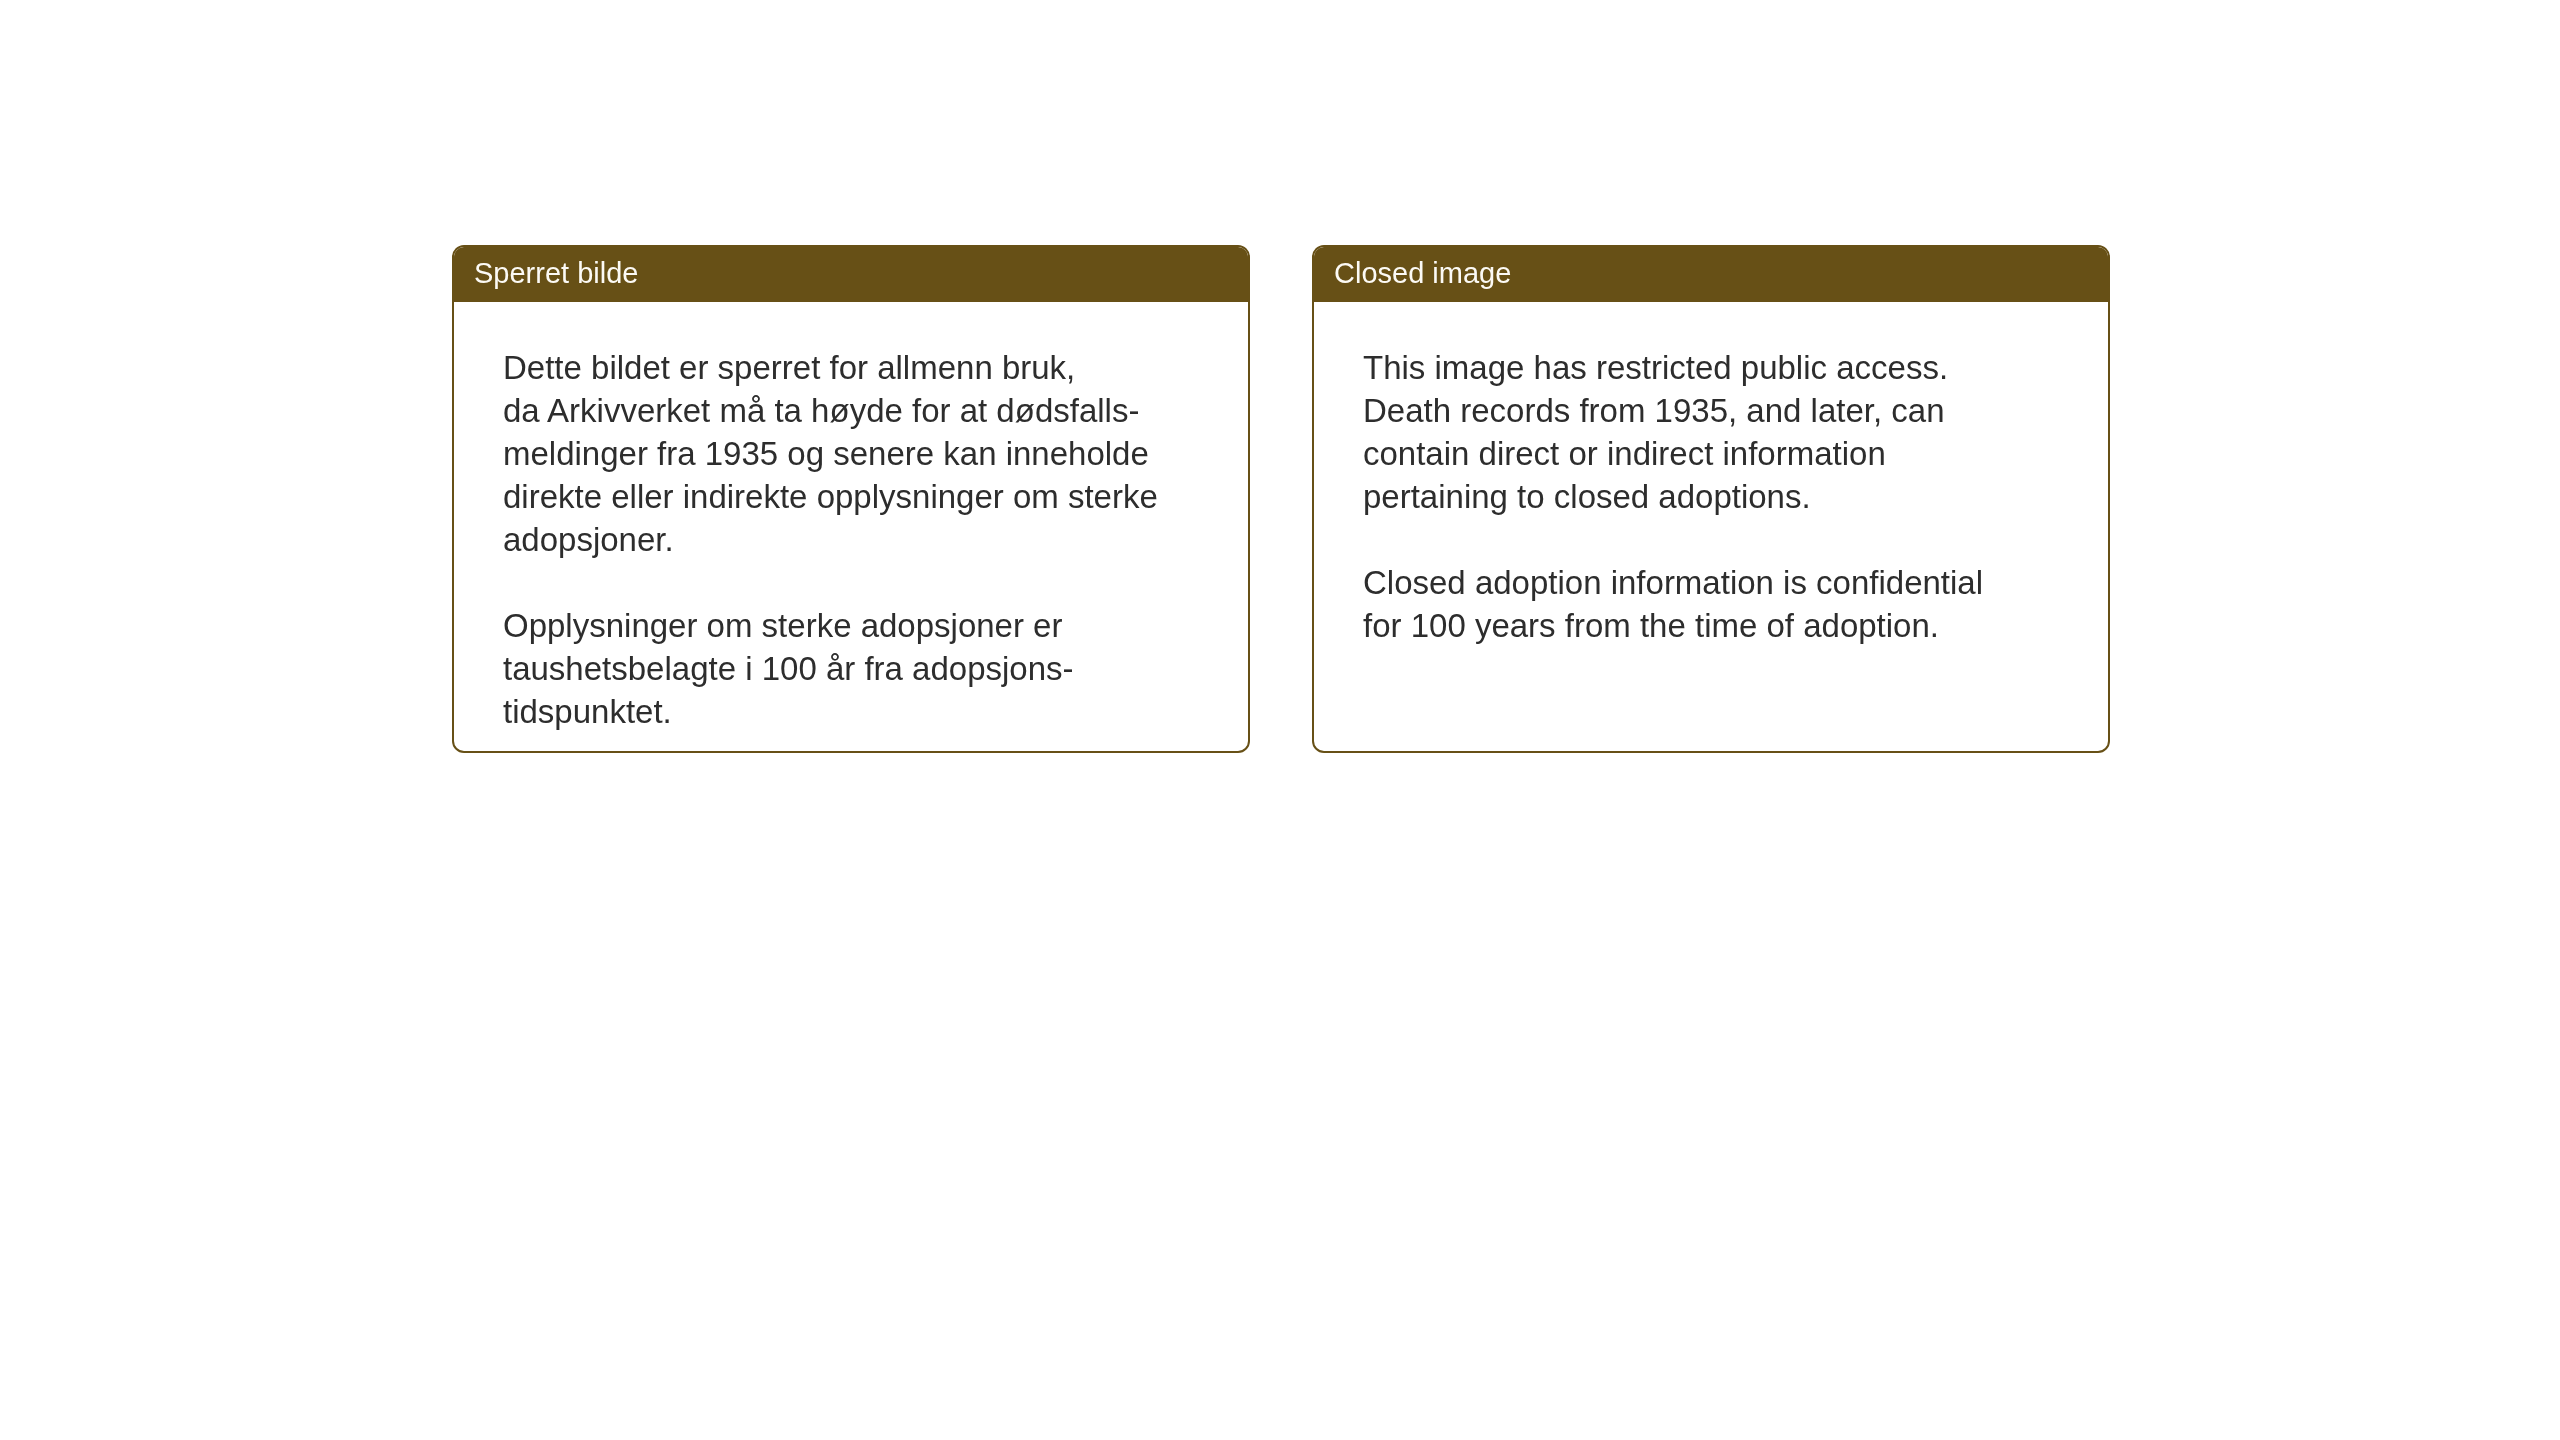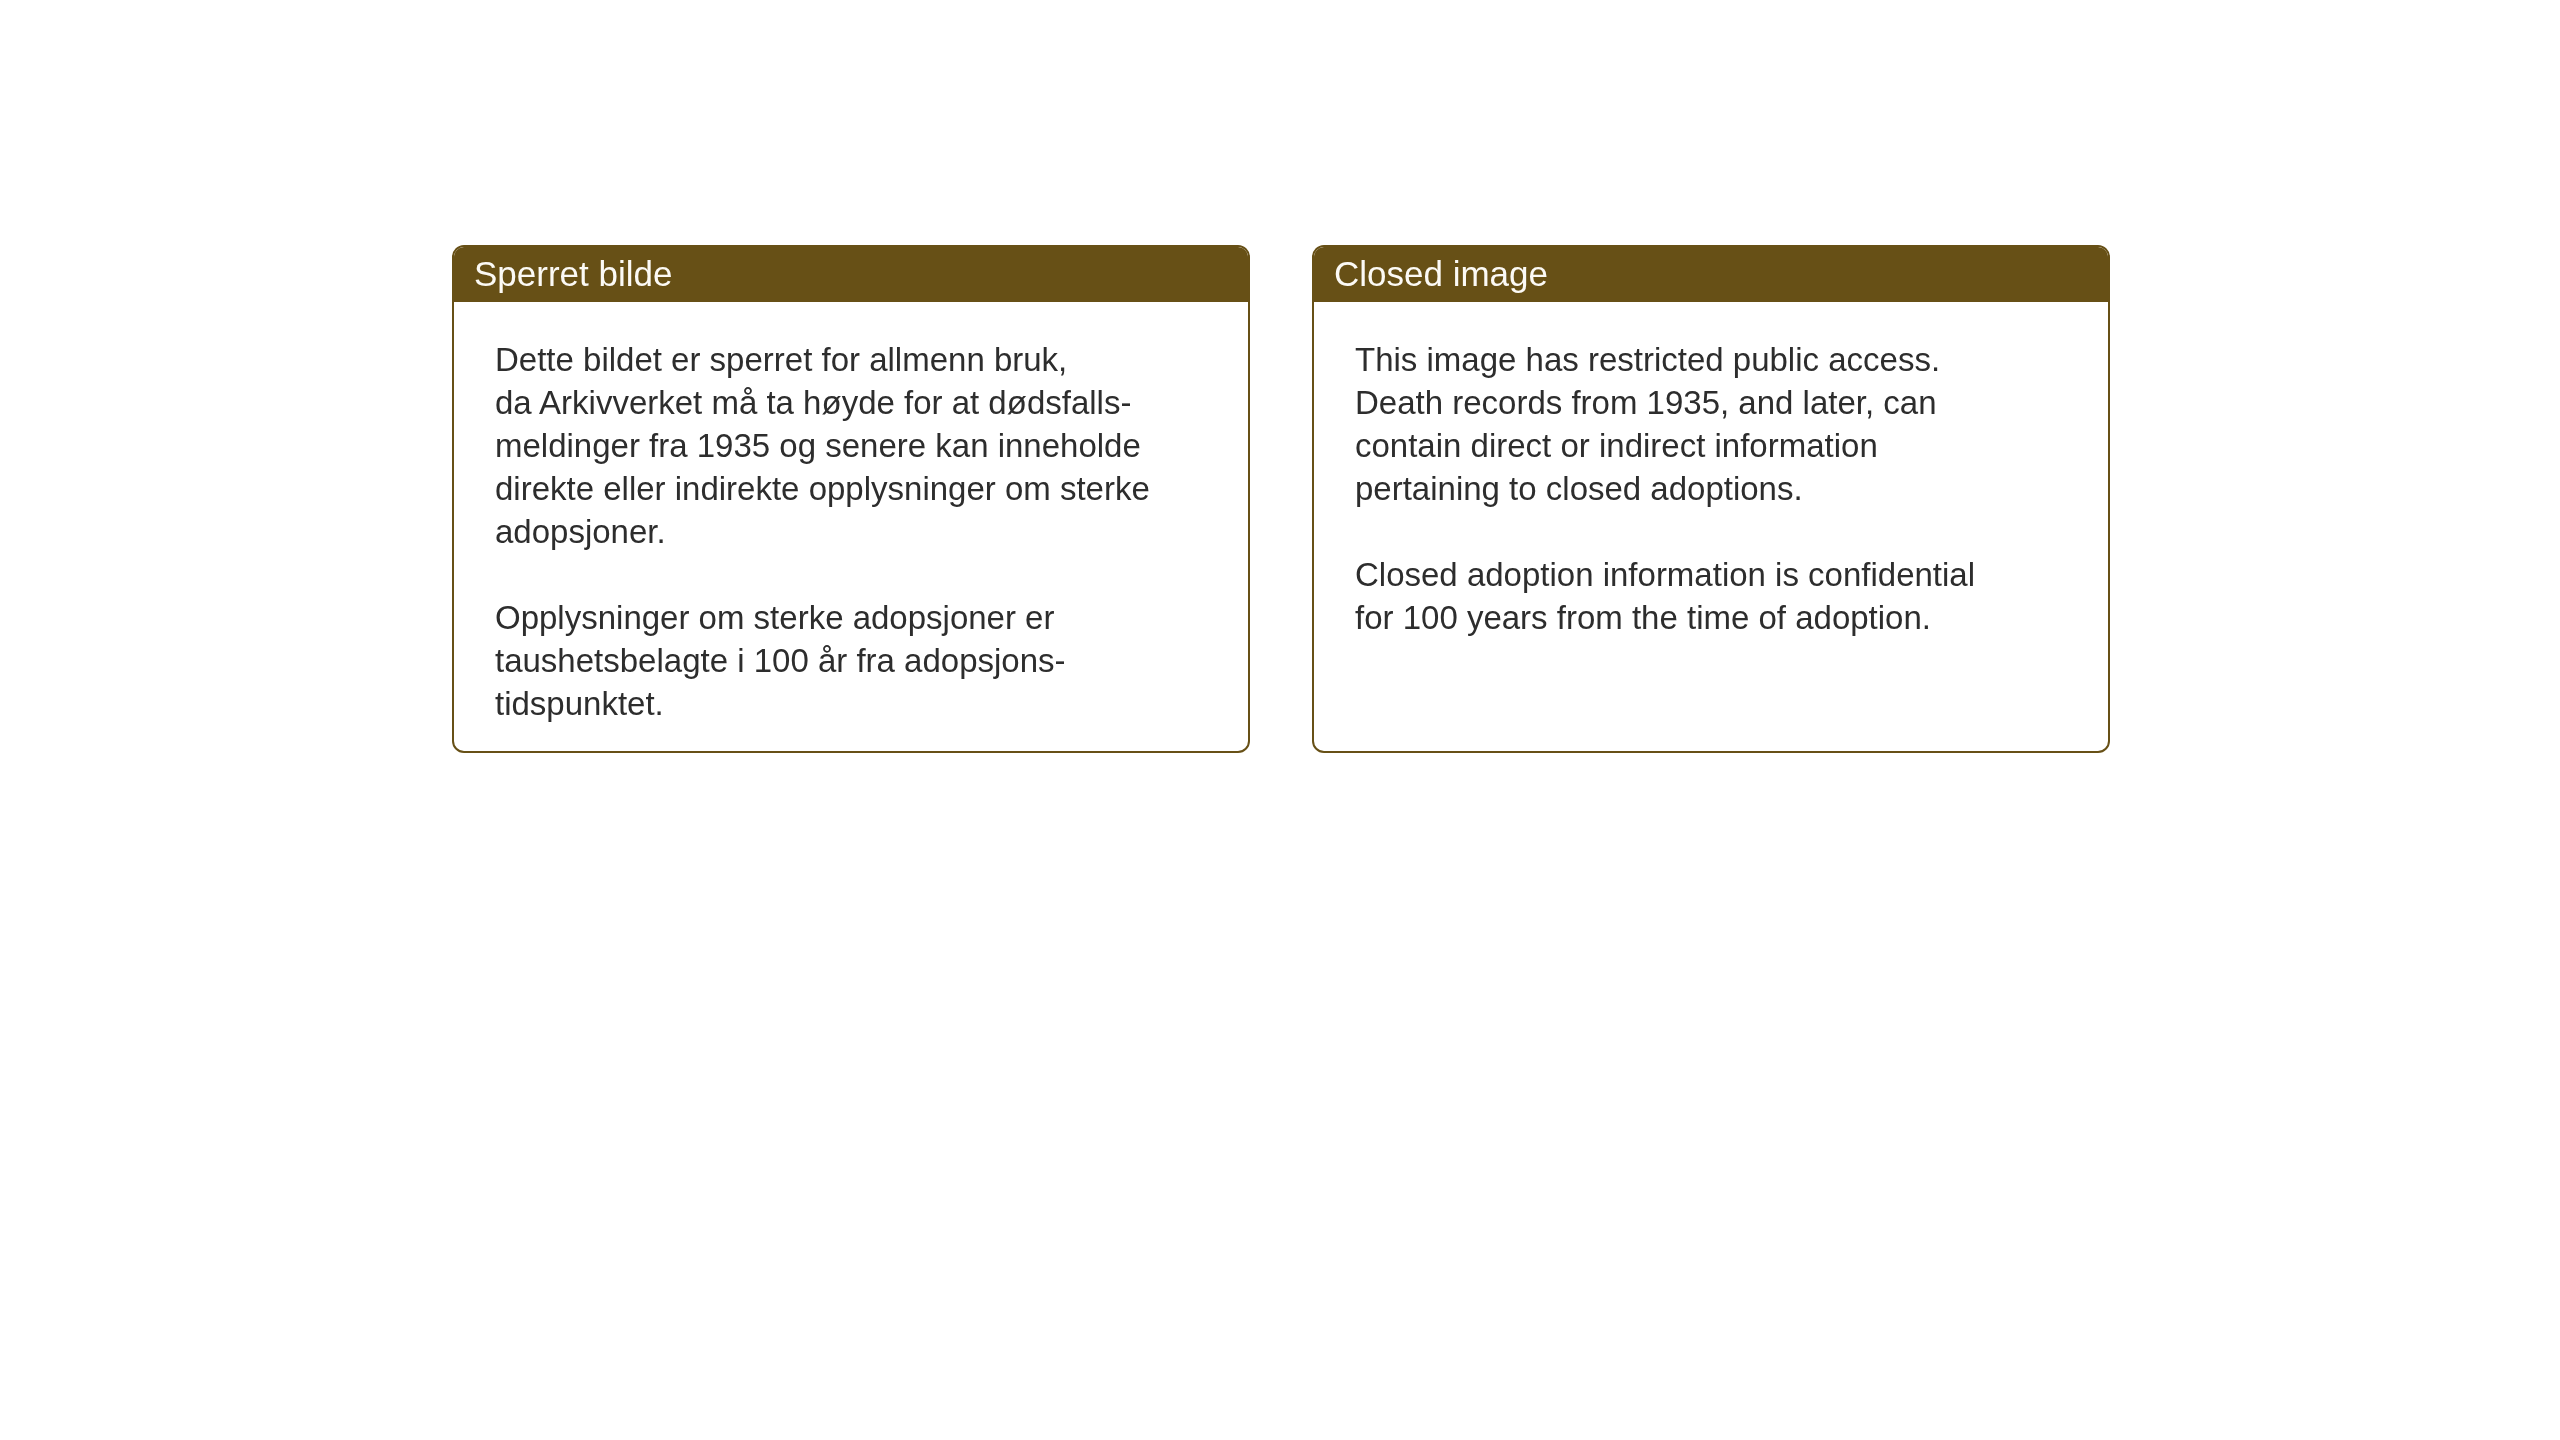--- a/index.html
+++ b/index.html
@@ -31,33 +31,33 @@
     box-sizing: border-box;
     height: 55px;
     background: #675016;
     border-radius: 9px 9px 0 0;
     display: flex;
     align-items: center;
     padding: 0 20px;
   }
   .card-title {
     color: #fcfaf5;
-    font-size: 35px;
+    font-size: 29px;
     font-weight: 400;
     line-height: 1;
     letter-spacing: 0px;
     white-space: nowrap;
     transform: translateY(-1px);
   }
   .card-body {
     box-sizing: border-box;
     padding: 36px 36px 0 41px;
   }
   .card-text {
-    margin: 0;
+    margin: 8px;
     color: #2d2d2d;
     font-size: 33px;
     line-height: 43px;
     white-space: pre-line;
   }
 </style>
 </head>
 <body>
 
 <div class="cards-row">

